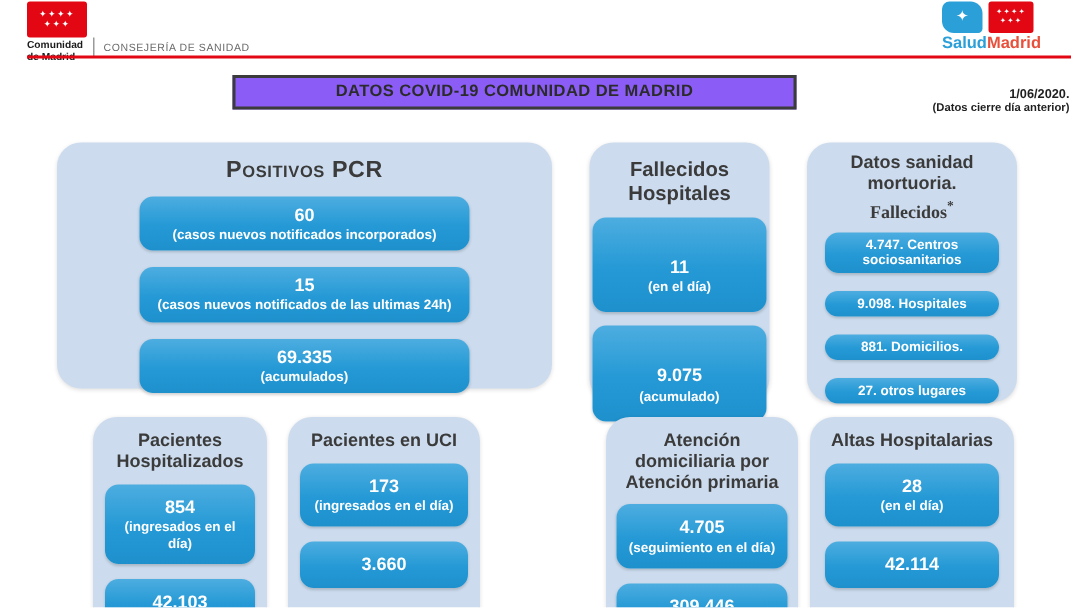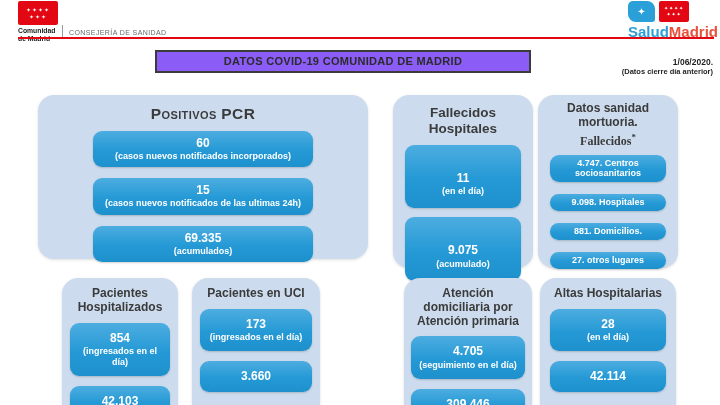--- a/index.html
+++ b/index.html
@@ -15,40 +15,40 @@
   .hdr-divider{position:absolute;left:62px;top:25px;width:1px;height:13px;background:#9a9a9a;}
   .dept{position:absolute;left:69px;top:29px;font-size:7px;color:#6a6a6a;letter-spacing:.4px;}
   .redline{position:absolute;left:18px;right:6px;top:37px;height:2px;background:#e30613;}
   .salud{position:absolute;left:628px;top:1px;width:72px;}
   .salud-glyphs{display:flex;gap:4px;align-items:flex-end;}
   .salud-cross{width:27px;height:21px;background:#2a9fd8;border-radius:5px 8px 3px 8px;
     display:flex;align-items:center;justify-content:center;color:#fff;font-size:10px;font-family:"DejaVu Sans",sans-serif;}
   .salud-flag{width:30px;height:21px;background:#e30613;border-radius:2px;
     display:flex;flex-direction:column;align-items:center;justify-content:center;gap:1px;}
   .salud-flag .stars{color:#fff;font-size:5px;line-height:5px;letter-spacing:.8px;font-family:"DejaVu Sans",sans-serif;}
-  .salud-text{font-size:15px;font-weight:bold;margin-top:1px;white-space:nowrap;}
+  .salud-text{font-size:11px;font-weight:bold;margin-top:1px;white-space:nowrap;}
   .salud-text .s{color:#2a9fd8;} .salud-text .m{color:#e8503c;}
   .titlebox{position:absolute;left:155px;top:50px;width:372px;height:19px;border:2px solid #3b3b3b;
     background:#8b5cf6;text-align:center;line-height:19px;font-size:11px;font-weight:bold;letter-spacing:.3px;color:#2b2b2b;}
   .datebox{position:absolute;right:7px;top:57px;text-align:right;color:#1f1f1f;font-weight:bold;}
   .datebox .d1{font-size:8.5px;} .datebox .d2{font-size:7.5px;}
   
   .panel{position:absolute;background:#ccdcee;border-radius:16px;box-shadow:0 1px 3px rgba(0,0,0,.13);
     display:flex;flex-direction:column;align-items:center;}
   .panel h2{margin:9px 5px 7px;font-size:12.5px;font-weight:bold;text-align:center;line-height:1.15;color:#3b3b3b;}
   .bluebox{background:linear-gradient(180deg,#4dadE0 0%,#2499d5 55%,#1e91cd 100%);
     border-radius:9px;color:#fff;text-align:center;font-weight:bold;box-shadow:0 1px 2px rgba(0,0,0,.18);}
   .val{font-size:12px;line-height:1.35;}
   .lbl{font-size:9px;line-height:1.25;}
   
   .p1{left:38px;top:95px;width:330px;height:164px;}
   .p1 h2{font-size:15.5px;font-variant:small-caps;letter-spacing:.4px;margin:10px 0 8px;}
   .p1 .bluebox{width:212px;padding:4px 4px 5px;margin-bottom:11px;text-align:center;}
   
-  .p2{left:393px;top:95px;width:140px;height:173px;}
+  .p2{left:393px;top:95px;width:120px;height:173px;}
   .p2 h2{font-size:13.5px;margin:10px 8px 9px;}
   .p2 .bluebox{width:108px;padding:25px 4px 11px;margin-bottom:9px;}
   
   .p3{left:538px;top:95px;width:140px;height:173px;}
   .p3 h2{font-size:12px;margin:7px 6px 2px;}
   .p3 .sub{font-size:12px;font-weight:bold;margin:0 0 6px;font-family:Liberation Serif, serif;}
   .p3 .sub sup{font-size:9px;}
   .p3 .item{width:116px;padding:3px 0;margin-bottom:12px;font-size:9px;line-height:1.2;}
   .p3 .total{width:116px;padding:3px 2px;margin-bottom:4px;}
   .p3 .total .tval{font-size:12.5px;} .p3 .total .tlbl{font-size:8.5px;}

